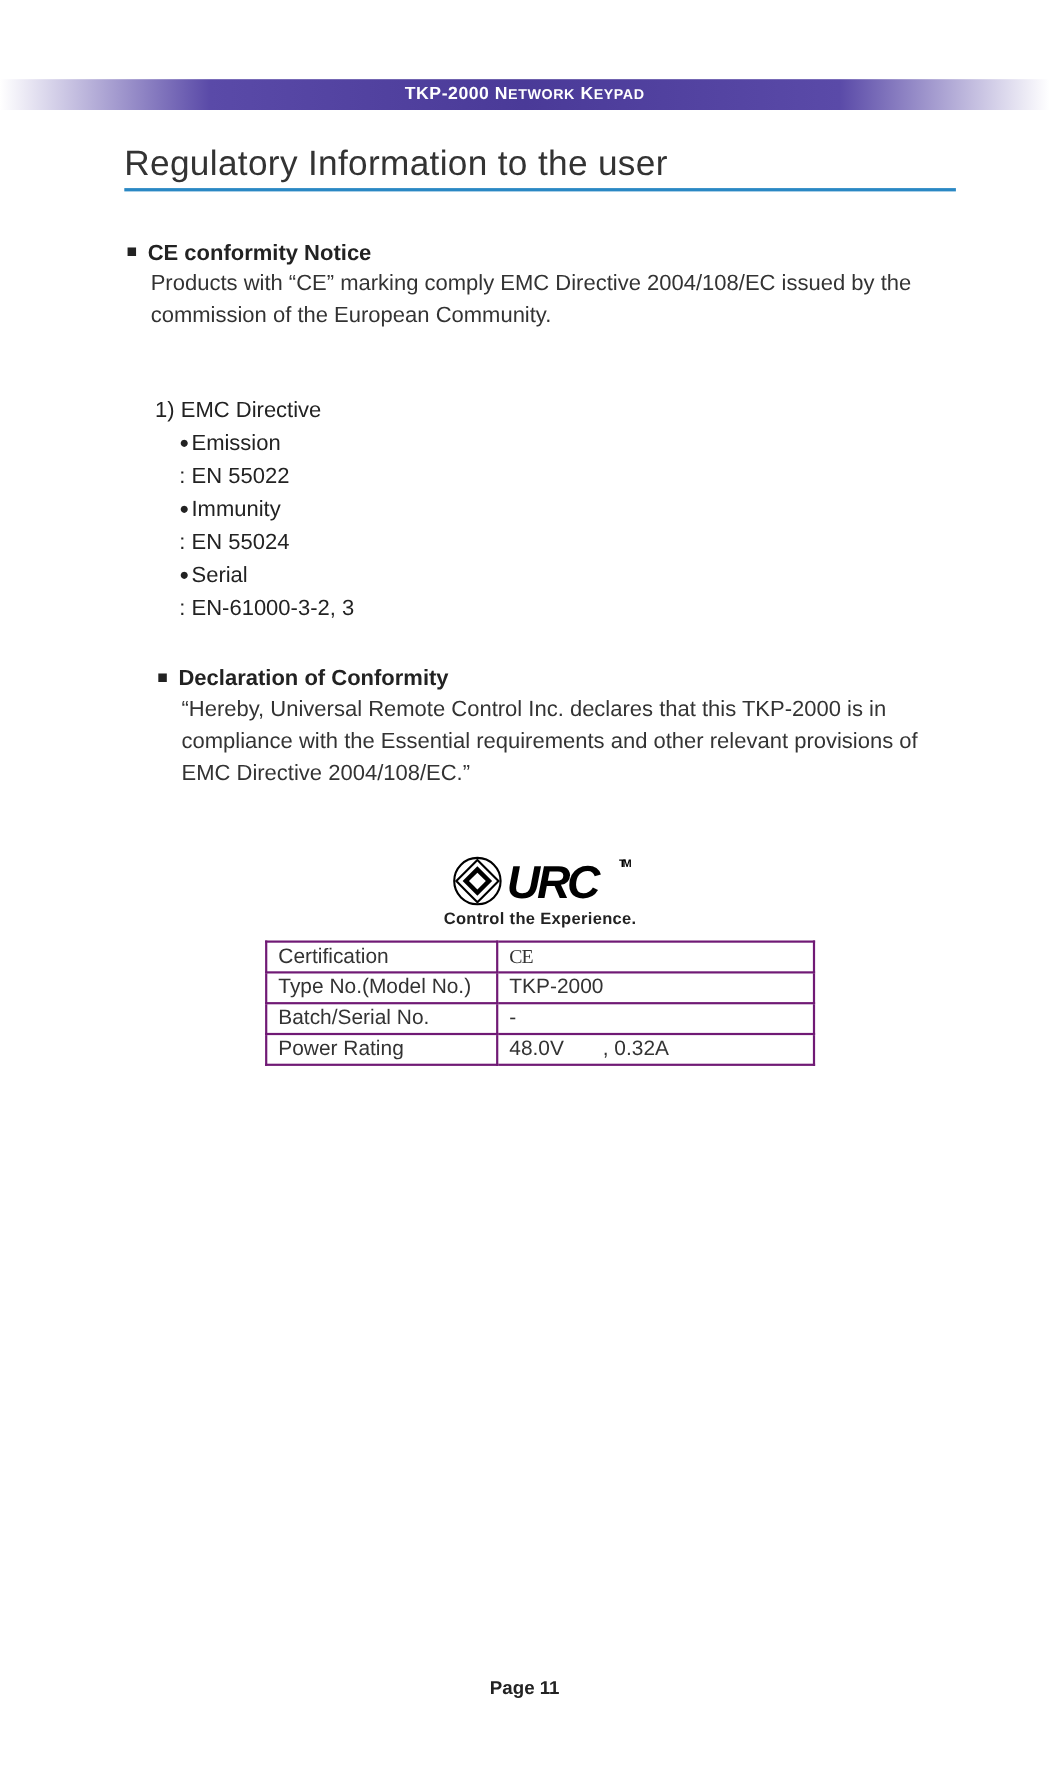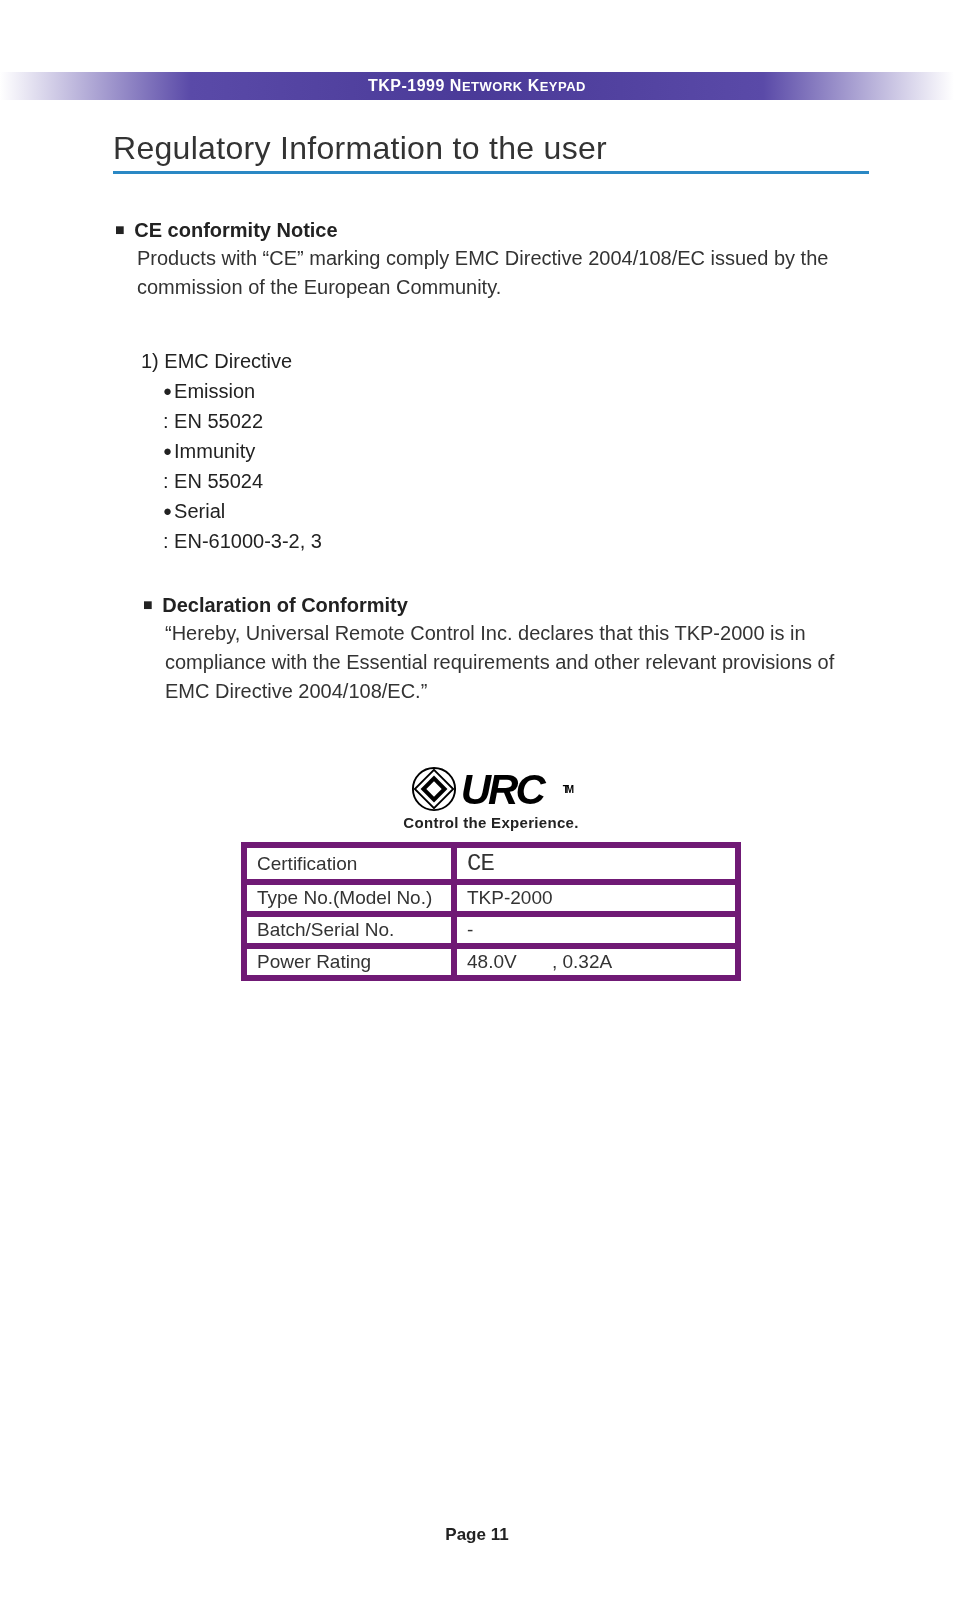--- a/index.html
+++ b/index.html
@@ -58,21 +58,21 @@
       position: relative;
       top: -2px;
     }
     .section-body {
       font-size: 20px;
       line-height: 1.45;
       padding-left: 24px;
       color: #333;
     }
     .emc-list {
-      margin-top: 44px;
+      margin-top: 56px;
       padding-left: 28px;
       font-size: 20px;
       line-height: 1.5;
     }
     .emc-items {
       padding-left: 22px;
     }
     .emc-row {
       display: flex;
       flex-direction: column;
@@ -111,47 +111,47 @@
       display: inline-flex;
       align-items: flex-start;
     }
     .logo-tm {
       font-size: 10px;
       font-weight: bold;
       vertical-align: top;
       margin-left: 20px;
       font-style: normal;
       position: relative;
-      top: 18px;
+      top: 2px;
     }
     .logo-tagline {
       font-size: 15px;
       font-weight: bold;
       letter-spacing: 0.3px;
       margin-top: -2px;
       text-align: center;
     }
     .cert-table {
       margin: 8px auto 0 auto;
       border-collapse: collapse;
       width: 500px;
     }
     .cert-table td {
-      border: 6px solid #701a75;
+      border: 2px solid #701a75;
       padding: 2px 10px;
       font-size: 19px;
       color: #333;
     }
     .cert-table td:first-child {
       width: 210px;
     }
     .ce-mark {
-      font-family: Liberation Mono, monospace;
+      font-family: Liberation Serif, serif;
       font-weight: normal;
-      font-size: 24px;
+      font-size: 18px;
       letter-spacing: -1px;
     }
     .dc-symbol {
       display: inline-block;
       width: 30px;
       vertical-align: middle;
       position: relative;
       top: -1px;
     }
     .dc-solid {
@@ -177,21 +177,21 @@
       height: 46px;
       margin-right: 4px;
       vertical-align: middle;
     }
   </style>
 </head>
 <body>
 
 <div class="header-bar">
   <span>
-    <span>TKP-1999 N</span><span style="font-size:13px">ETWORK</span><span> K</span><span style="font-size:13px">EYPAD</span>
+    <span>TKP-2000 N</span><span style="font-size:13px">ETWORK</span><span> K</span><span style="font-size:13px">EYPAD</span>
   </span>
 </div>
 
 <div class="content">
   <h1 class="page-title">Regulatory Information to the user</h1>
   <div class="title-underline"></div>
 
   <div class="section">
     <div class="section-heading">
       <span class="bullet">■</span>

